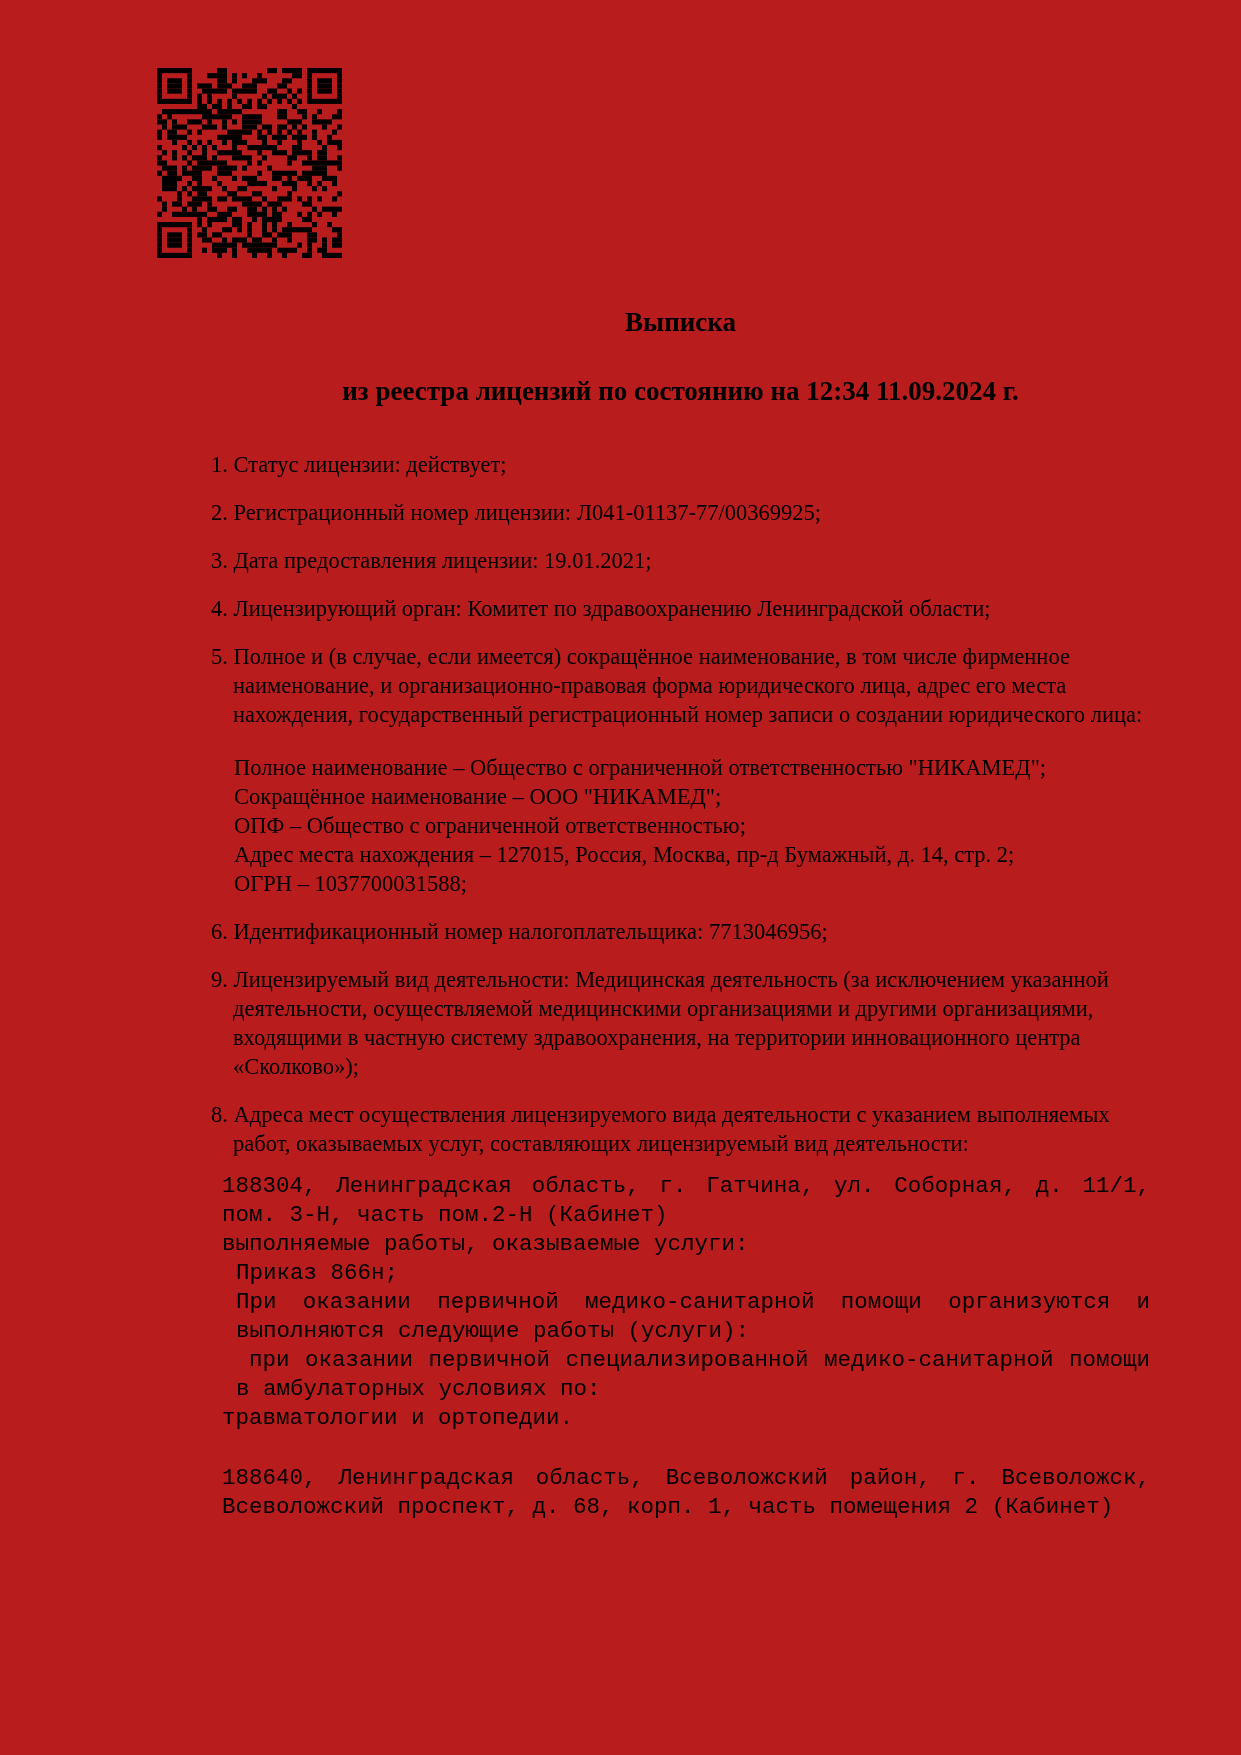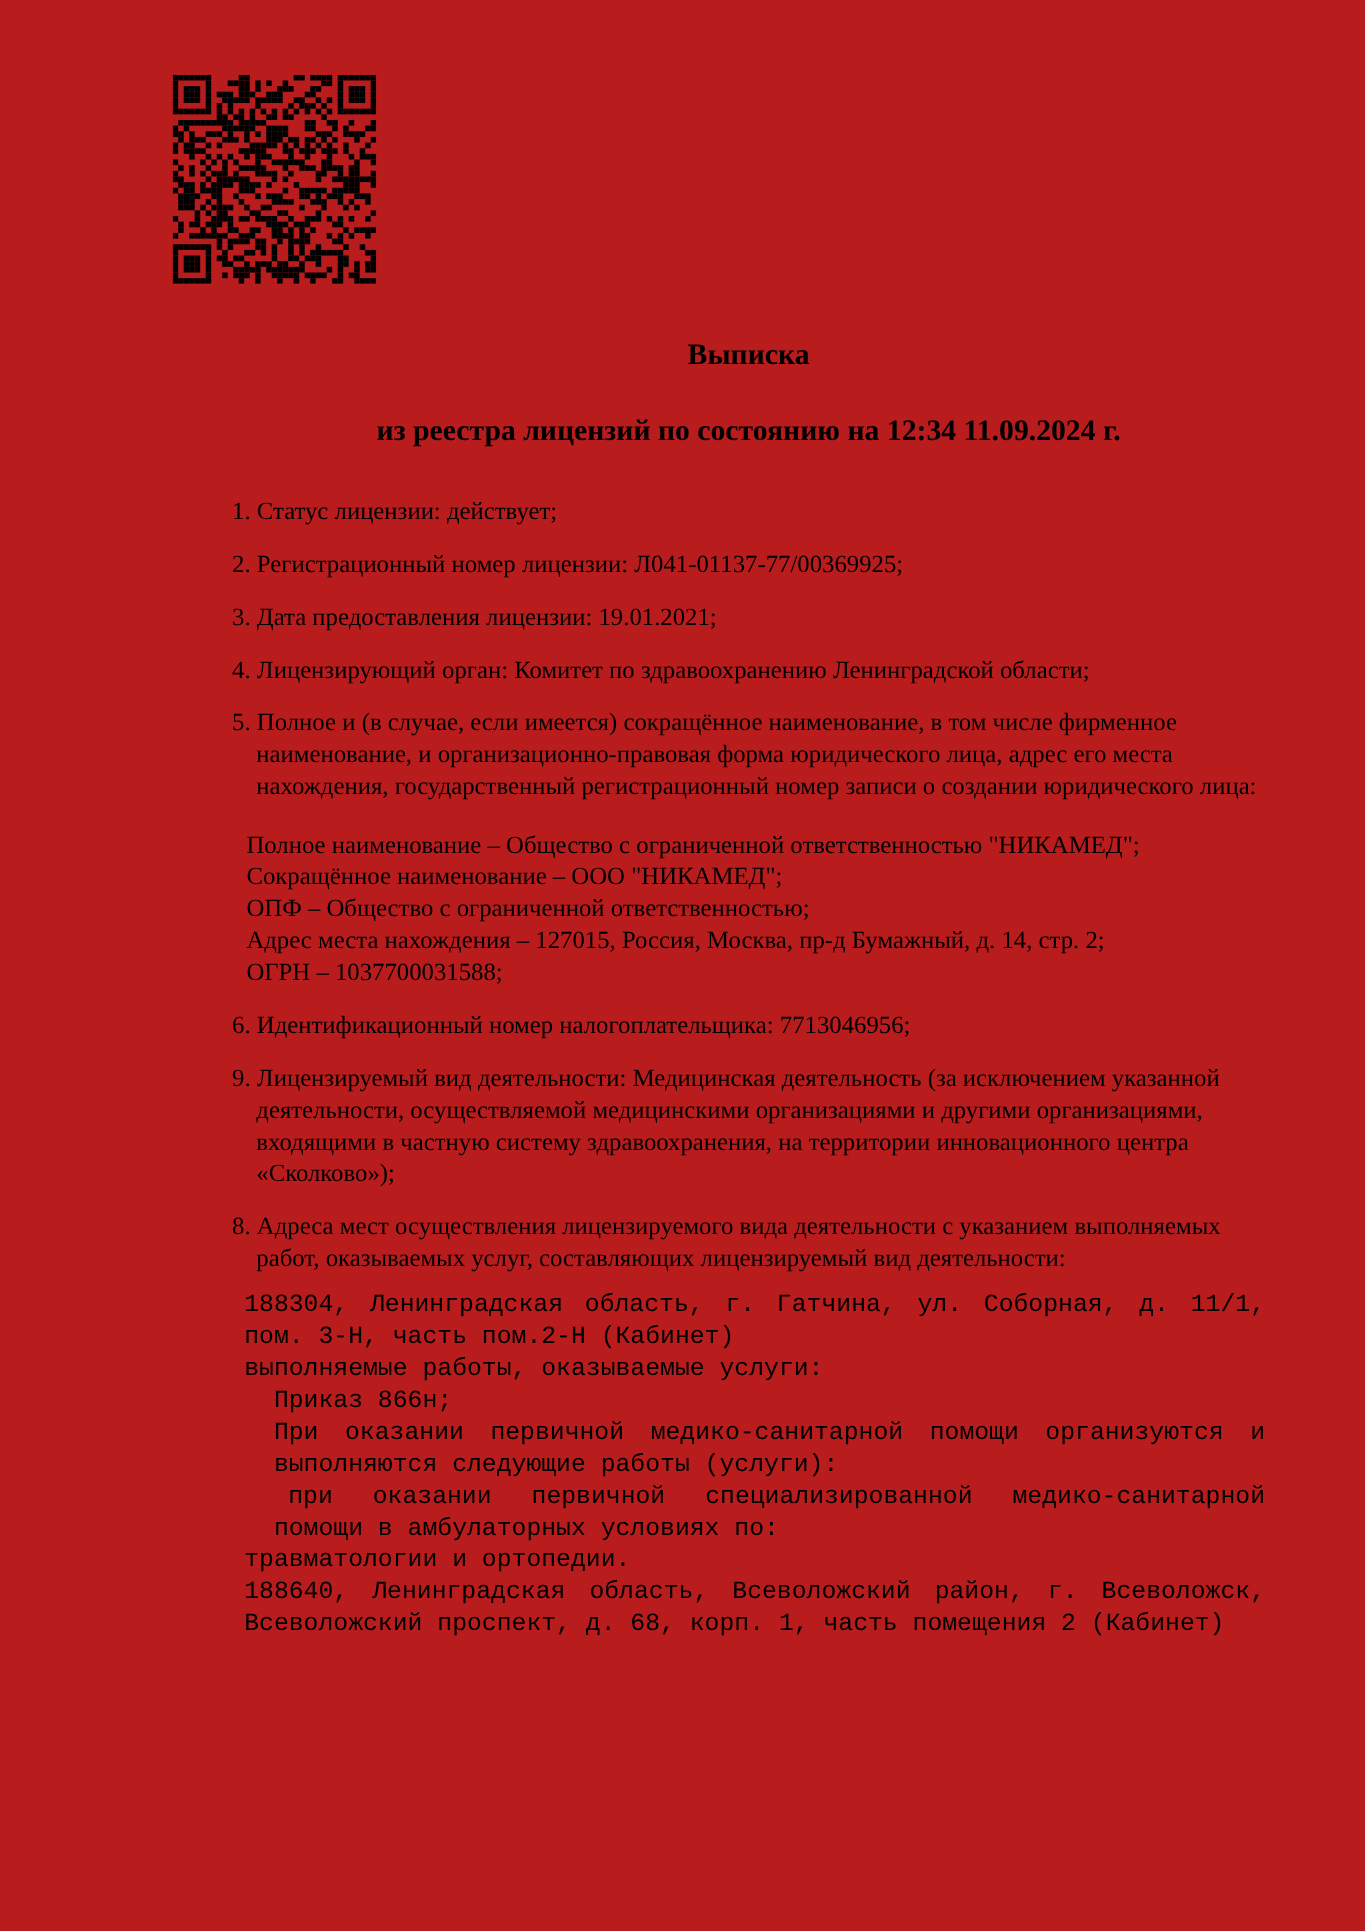--- a/index.html
+++ b/index.html
@@ -43,30 +43,30 @@
   .subtitle { margin-top: 40px; }
   p { margin: 0; }
   .item {
     margin-top: 19px;
     padding-left: 22px;
     text-indent: -22px;
   }
   .item.first { margin-top: 44px; }
   .company {
     margin-top: 24px;
-    margin-left: 13px;
+    margin-left: 23px;
   }
   .loc-block {
     margin-left: 11px;
     font-family: Liberation Mono, monospace;
   }
   .loc-block.first { margin-top: 14px; }
-  .loc-block.second { }
+  .loc-block.second { margin-top: 31px; }
   .addr { text-align: justify; }
-  .work-line { margin-left: 27px; }
+  .work-line { margin-left: 14px; }
   .work-justify { text-align: justify; }
   .work-sub { text-indent: 13px; }
   .work-final { }
 </style>
 </head>
 <body>
 
 <div class="page">
 
   <div class="qr" id="qr-code">

